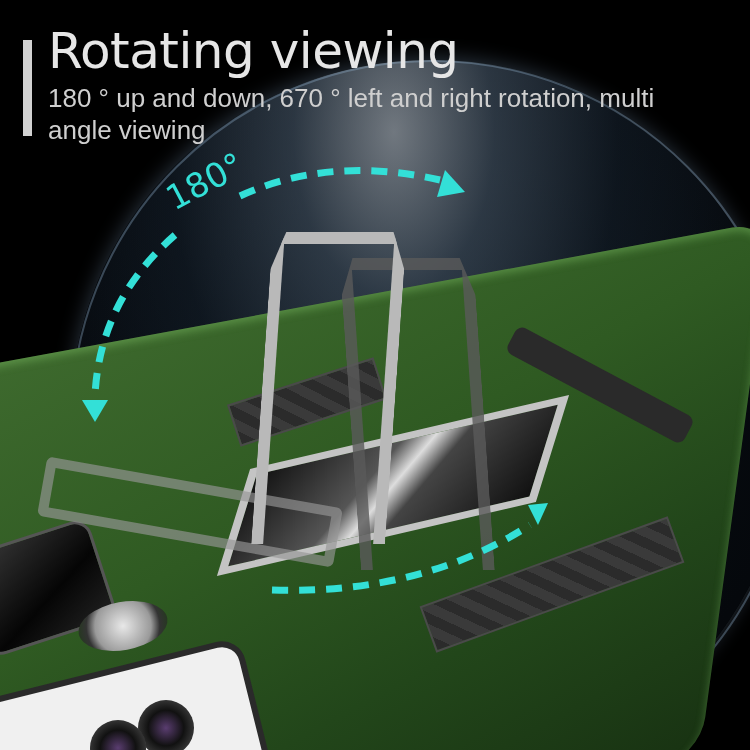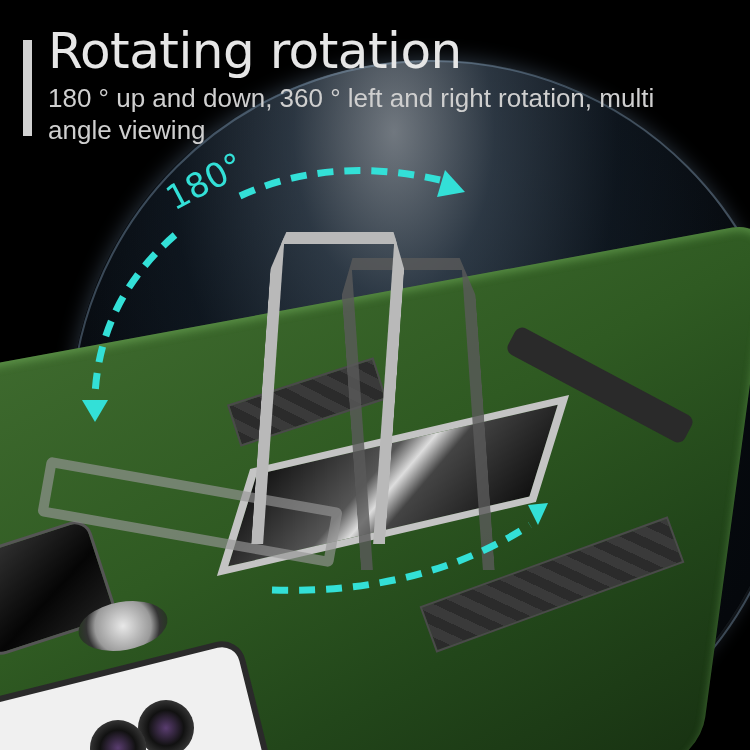--- a/index.html
+++ b/index.html
@@ -109,15 +109,15 @@
     <polygon points="445,170 465,192 437,197" fill="#33e0d7"></polygon>
     <path d="M175 235 Q100 300 95 395" fill="none" stroke="#33e0d7" stroke-width="7" stroke-dasharray="16 11"></path>
     <polygon points="82,400 108,400 95,422" fill="#33e0d7"></polygon>
     <path d="M272 590 Q420 595 530 525" fill="none" stroke="#33e0d7" stroke-width="7" stroke-dasharray="16 11"></path>
     <polygon points="528,505 548,503 538,525" fill="#33e0d7"></polygon>
   </svg>
 
   <div class="deg deg180">180°</div>
 
   <div class="title-bar"></div>
-  <div class="title">Rotating rotation</div>
-  <div class="subtitle">180 ° up and down, 360 ° left and right rotation, multi angle viewing</div>
+  <div class="title">Rotating viewing</div>
+  <div class="subtitle">180 ° up and down, 670 ° left and right rotation, multi angle viewing</div>
 </div>
 
 </body></html>

